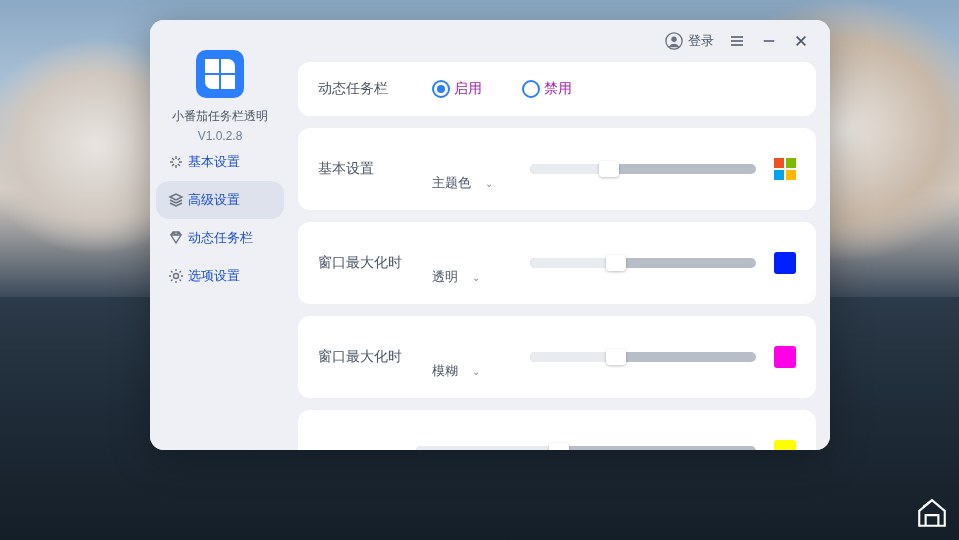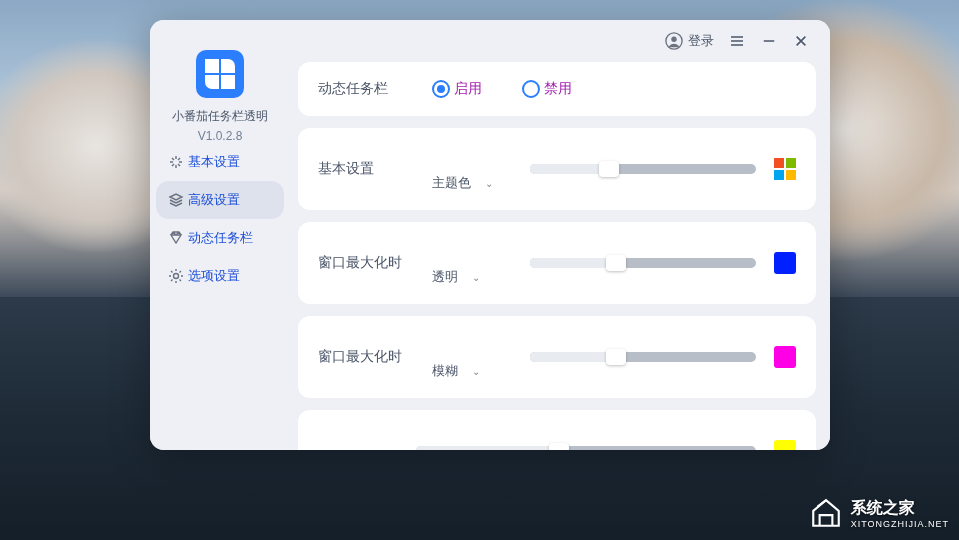--- a/index.html
+++ b/index.html
@@ -298,17 +298,13 @@
       <div class="color-swatch" style="background:#ffff00"></div>
     </div>
   </main>
 </div>
 
 <div class="watermark">
   <svg class="house-icon" viewBox="0 0 32 32" fill="none" stroke="#fff" stroke-width="2">
       <path d="M4 14L16 4l12 10v14H4z"></path>
       <path d="M10 28V18h12v10M8 10l8-6"></path>
     </svg>
-  <div>
-    <span>系统之家</span>
-    <span class="watermark-sub">XITONGZHIJIA.NET</span>
-  </div>
 </div>
 
 </body></html>

